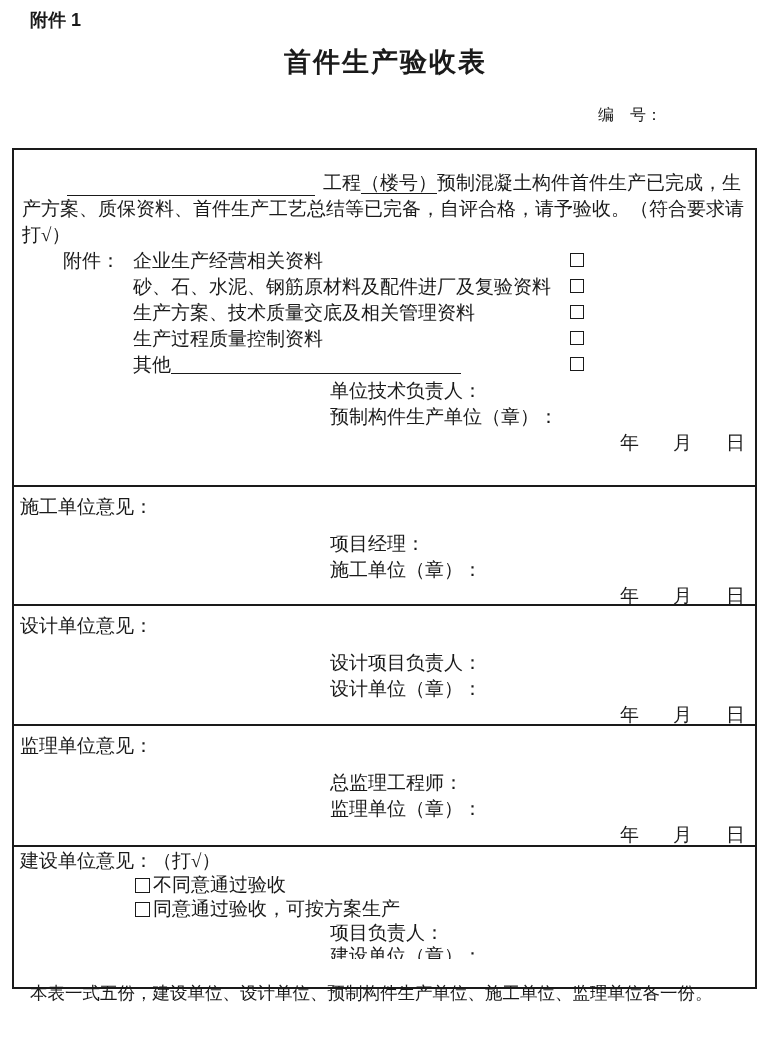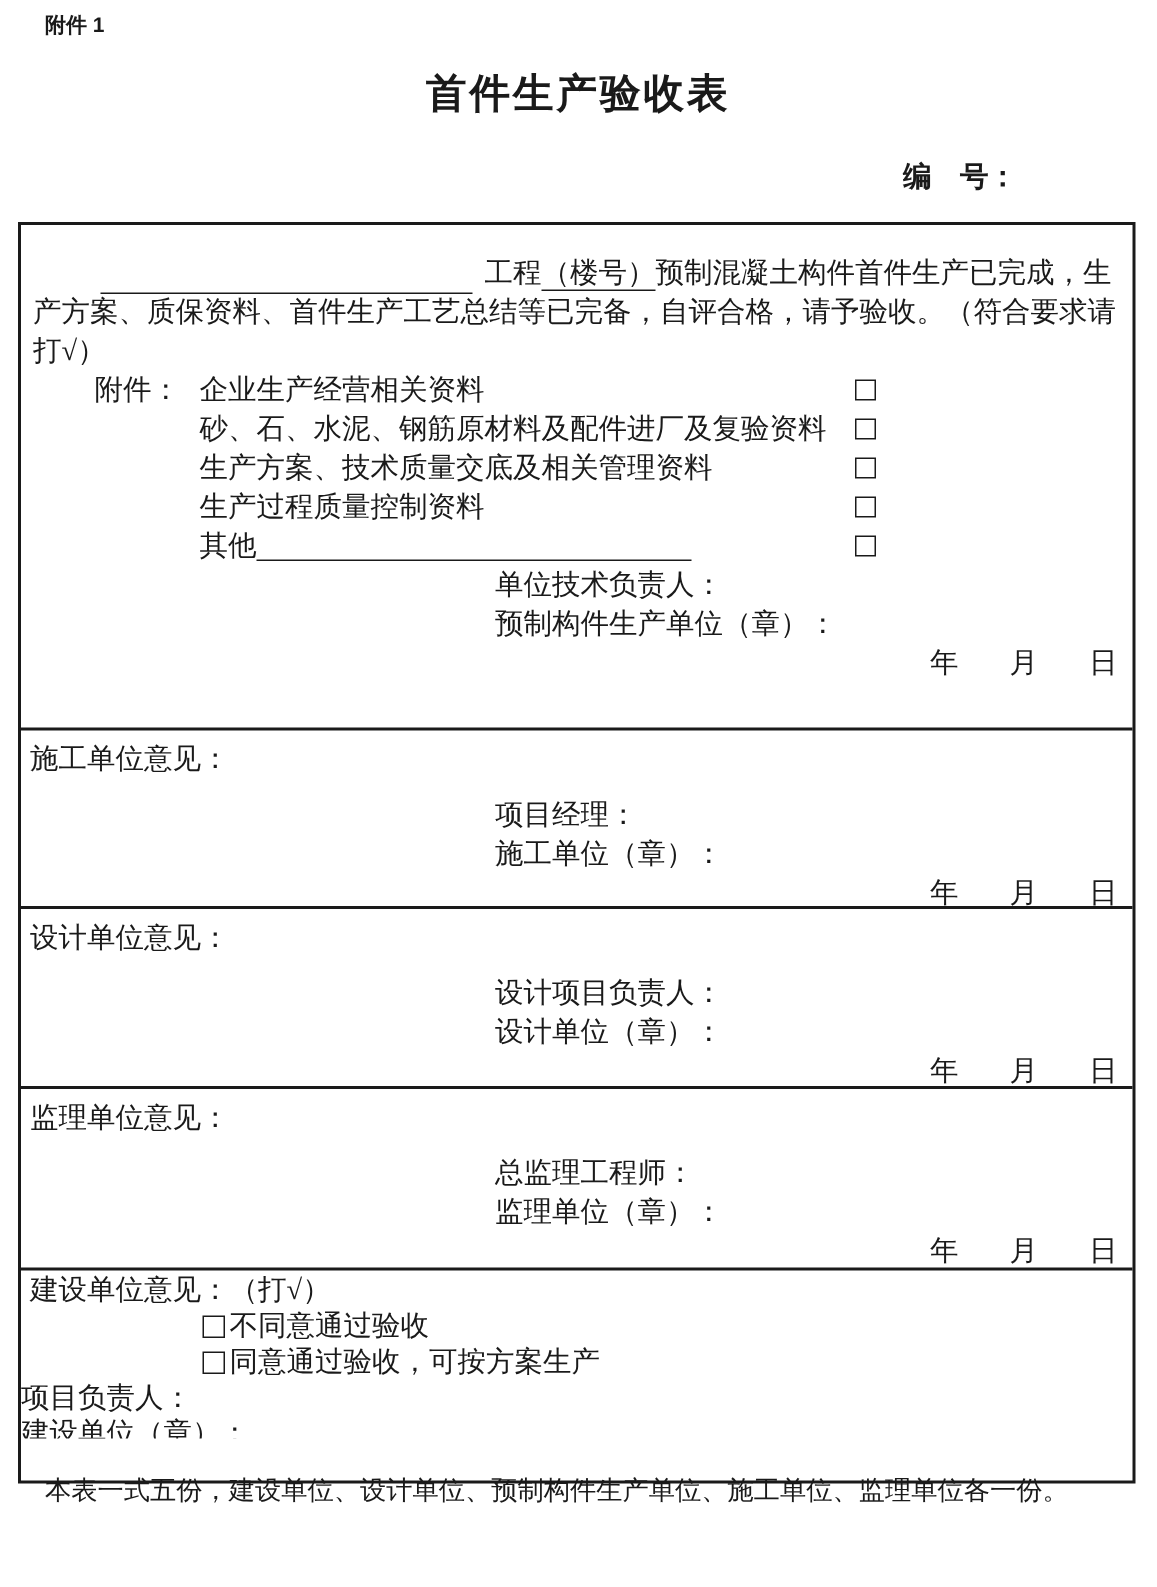--- a/index.html
+++ b/index.html
@@ -7,32 +7,31 @@
   body {
     width: 771px; height: 1058px;
     position: relative; overflow: hidden;
     color: #1a1a1a;
     font-family: "Liberation Serif", "DejaVu Serif", serif;
     font-size: 19px;
   }
   .attach-note {
     position: absolute; left: 30px; top: 8px;
     font-family: "Liberation Sans", "DejaVu Sans", sans-serif;
-    font-weight: bold; font-size: 14px;
+    font-weight: bold; font-size: 18px;
   }
   .doc-title {
     position: absolute; left: 0; top: 44px; width: 100%;
     text-align: center;
     font-family: "Liberation Sans", "DejaVu Sans", sans-serif;
     font-weight: bold; font-size: 27px; letter-spacing: 2px;
   }
   .serial {
-    position: absolute; top: 105px; right: 93px;
-    font-size: 19px;
-    font-weight: bold;
+    position: absolute; top: 105px; right: 109px;
+    font-size: 16px;
   }
   .form-table {
     position: absolute; left: 12px; top: 148px;
     width: 745px; height: 841px;
     border: 2px solid #1a1a1a;
   }
   .row { width: 100%; overflow: hidden; }
   .row + .row { border-top: 2px solid #1a1a1a; }
   .row1 { height: 335px; }
   .row2 { height: 119px; }
@@ -67,21 +66,21 @@
   .sec-title { margin: 7px 0 0 6px; line-height: 25px; white-space: nowrap; }
   .sec-spacer { height: 12px; }
 
   .owner-title { margin: 2px 0 0 6px; line-height: 24px; white-space: nowrap; }
   .owner-opt { position: relative; margin-left: 121px; height: 24px; line-height: 24px; white-space: nowrap; }
   .opt-box {
     display: inline-block; width: 15px; height: 15px;
     border: 1.5px solid #1a1a1a; vertical-align: -2px; margin-right: 3px;
     background: #ffffff;
   }
-  .owner-sign { line-height: 23px; white-space: nowrap; }
+  .owner-sign { margin-left: 316px; line-height: 23px; white-space: nowrap; }
   .owner-date { line-height: 24px; }
 
   .footnote {
     position: absolute; left: 30px; top: 983px; width: 720px;
     font-size: 17.5px; line-height: 20px; white-space: nowrap;
   }
   .page-number {
     position: absolute; left: 36px; top: 1070px;
     font-size: 22px; letter-spacing: 2px;
   }

